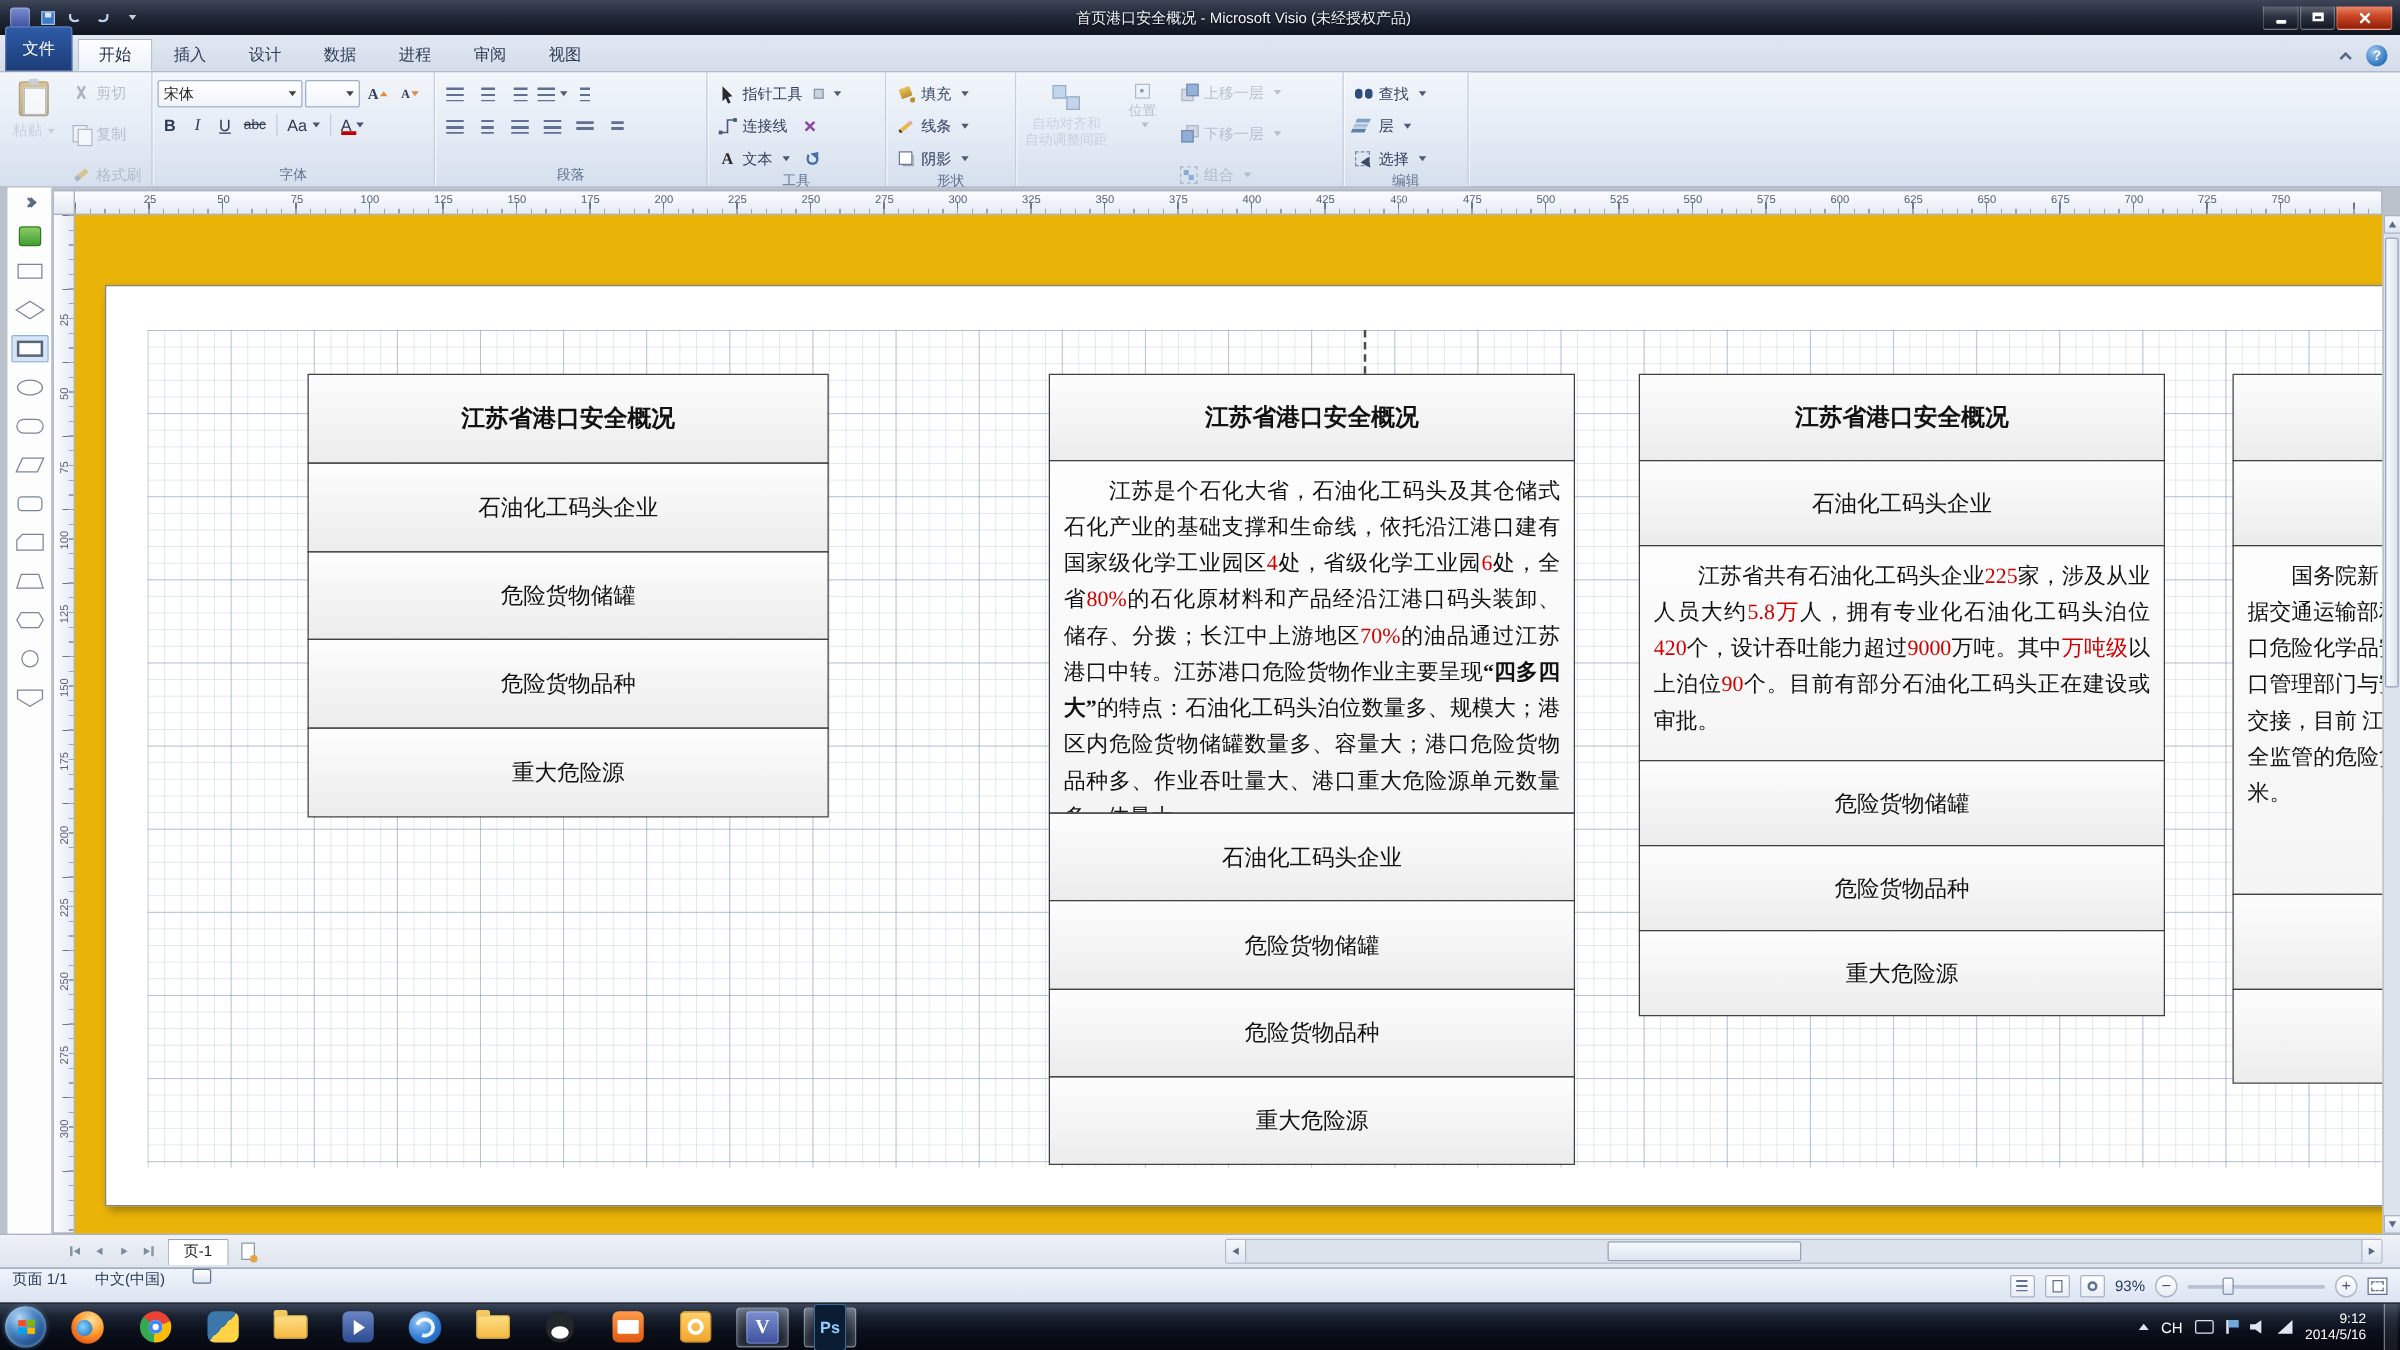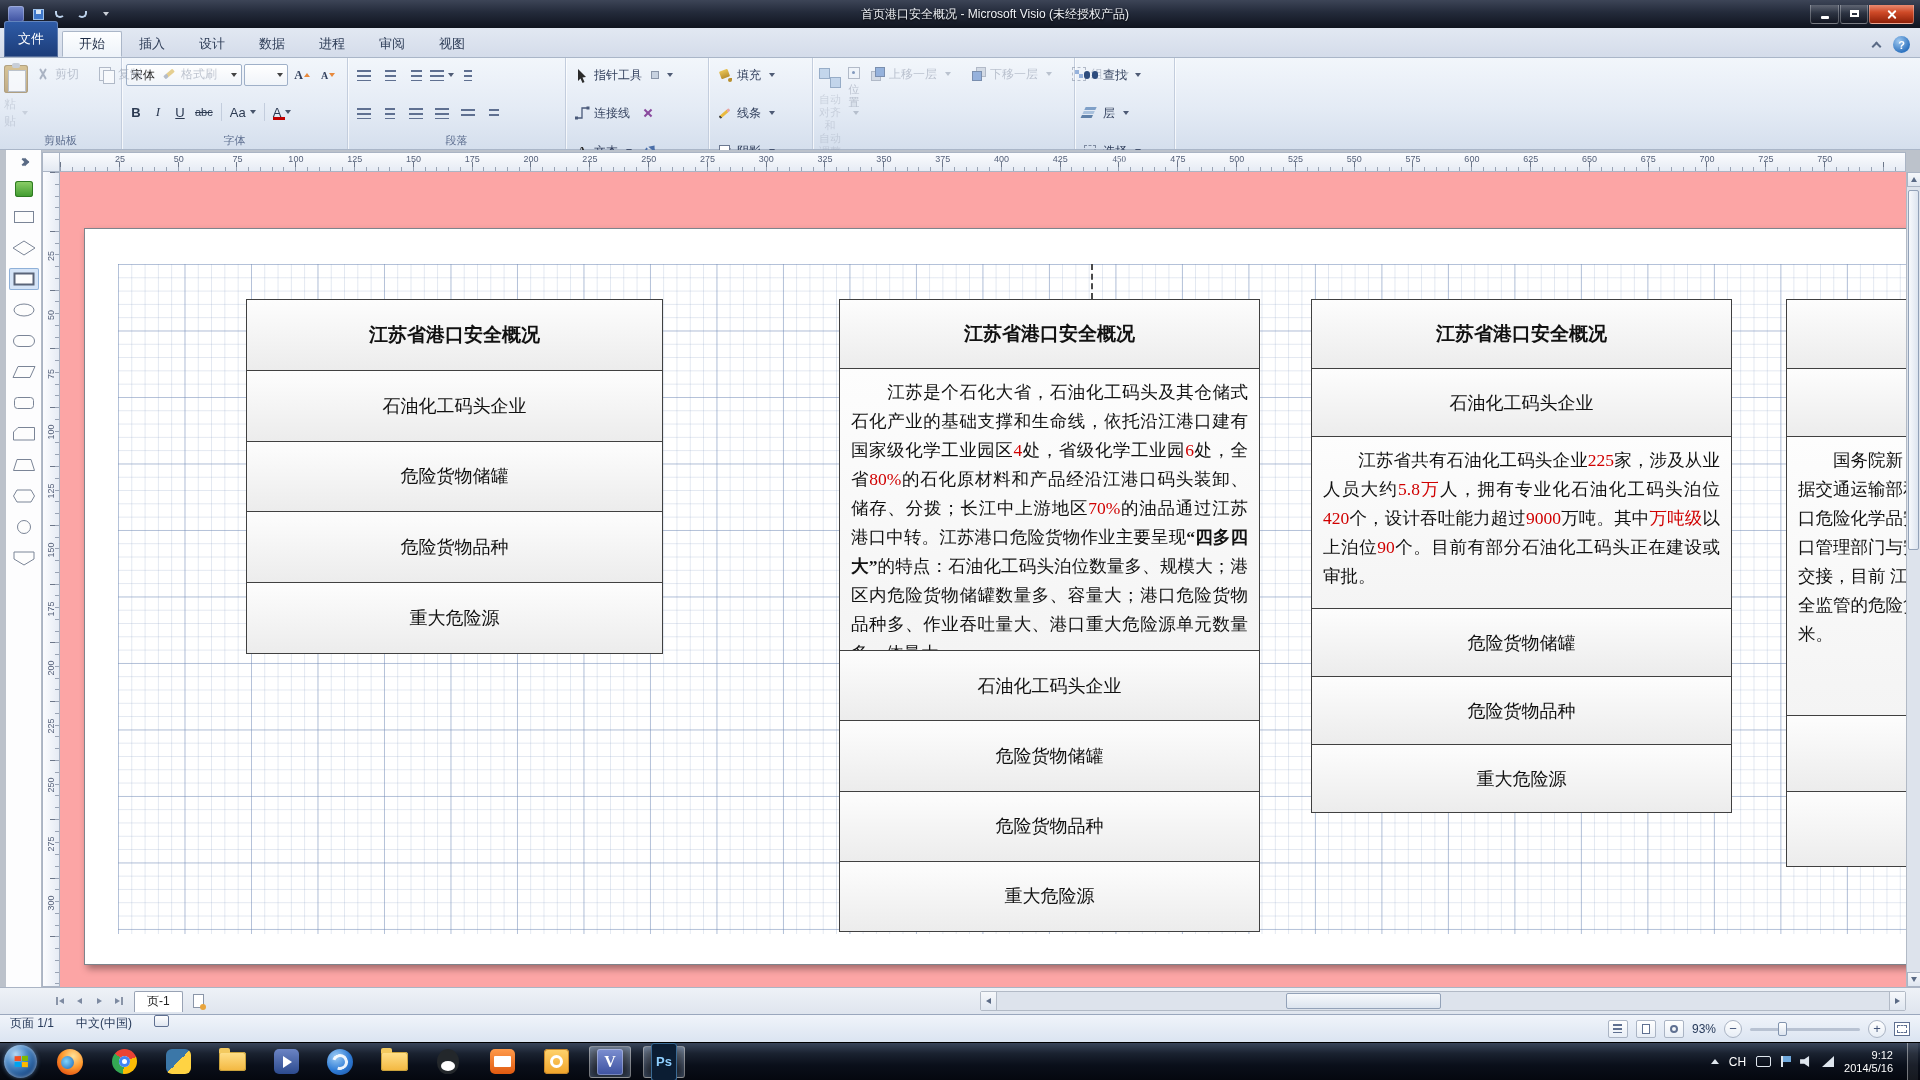--- a/index.html
+++ b/index.html
@@ -35,23 +35,23 @@
 .rtab.selected{background:linear-gradient(#fdfeff,#eef3f9);border-color:#aab6c8;border-bottom-color:#eef3f9;border-radius:2px 2px 0 0;color:#1d2b45}
 .tabrow-right{margin-left:auto;display:flex;align-items:center;gap:8px;padding:0 10px 4px 0}
 .rib-min{width:18px;height:16px;display:flex;align-items:center;justify-content:center}
 .chev-up{width:7px;height:7px;border-left:2px solid #5a6a85;border-top:2px solid #5a6a85;transform:rotate(45deg);margin-top:3px}
 .help-btn{width:17px;height:17px;border-radius:50%;background:radial-gradient(circle at 35% 30%,#9ec8f0,#2f74c0 70%);color:#fff;font-size:11px;font-weight:bold;display:flex;align-items:center;justify-content:center}
 
 
 .rbody{position:absolute;left:0;top:58px;width:1920px;height:92px;background:linear-gradient(#f2f6fb 0%,#e4ebf5 55%,#d5dfed 100%);border-bottom:1px solid #aab6c8;display:flex}
 .rgroup{height:100%;padding:3px 4px 0;display:flex;flex-direction:column;border-right:1px solid #c3cddd;box-shadow:1px 0 0 rgba(255,255,255,.7)}
 .rg-c{flex:1;display:flex;gap:3px}
-.rg-c.col{flex-direction:column;justify-content:flex-start;gap:16px;padding-top:3px}
+.rg-c.col{flex-direction:column;justify-content:flex-start;gap:4px;padding-top:3px}
 .rg-l{height:16px;font-size:11px;color:#5f7091;text-align:center;line-height:15px}
-.smallcol{display:flex;flex-direction:row;justify-content:center;gap:11px;padding-top:2px}
+.smallcol{display:flex;flex-direction:column;justify-content:center;gap:11px;padding-top:2px}
 .sbtn{height:22px;display:flex;align-items:center;gap:4px;font-size:12px;color:#33causes415e;color:#33415e;padding:0 4px;border-radius:2px;white-space:nowrap}
 .sq{width:24px;height:22px;display:flex;align-items:center;justify-content:center;border-radius:2px;color:#33415e;font-size:12px}
 .row{display:flex;align-items:center;gap:2px}
 .dis{color:#98a1b2!important}
 .dis .ic,.dis svg,.dis span{opacity:.6}
 .bigbtn{width:46px;display:flex;flex-direction:column;align-items:center;justify-content:flex-start;gap:3px;padding-top:4px;font-size:12px;border-radius:2px}
 .bb-lbl{display:flex;align-items:center;font-size:12px}
 .bigbtn2{width:72px;display:flex;flex-direction:column;align-items:center;justify-content:flex-start;padding-top:4px;gap:2px;font-size:11px;line-height:13px;text-align:center;border-radius:2px}
 .combo{height:22px;border:1px solid #9fb0c8;background:linear-gradient(#fff,#f0f4f9);display:flex;align-items:center;justify-content:space-between;padding:0 4px;font-size:12px;color:#222;border-radius:2px}
 .ic{width:16px;height:16px;display:inline-flex;align-items:center;justify-content:center;flex:none;position:relative}
@@ -109,21 +109,21 @@
 .sten-green{width:18px;height:16px;border-radius:3px;background:linear-gradient(#8fd06a,#3e9a2e);box-shadow:inset 0 0 0 1px #2e7a22}
 .sten-item{width:30px;height:22px;display:flex;align-items:center;justify-content:center;border-radius:2px}
 .sten-item.sel{background:#d5e4f7;box-shadow:inset 0 0 0 1px #8fb0d8}
 .corner{position:absolute;left:42px;top:2px;width:18px;height:20px;background:linear-gradient(#fafbfd,#e3e9f2);border:1px solid #aab4c4}
 .hruler{position:absolute;left:60px;right:14px;top:2px;height:20px;background:linear-gradient(#fbfcfe,#e6ebf4);border:1px solid #aab4c4;border-left:none;overflow:hidden}
 .hruler .ticks{position:absolute;inset:0;background-image:repeating-linear-gradient(to right,#99a3b4 0 1px,transparent 1px 11.76px),repeating-linear-gradient(to right,#6c7689 0 1px,transparent 1px 58.8px);background-size:100% 4px,100% 9px;background-position:left bottom,left bottom;background-repeat:no-repeat}
 .vruler{position:absolute;left:42px;top:22px;width:18px;bottom:27px;background:linear-gradient(90deg,#fbfcfe,#e6ebf4);border:1px solid #aab4c4;border-top:none;overflow:hidden}
 .vruler .ticks{position:absolute;inset:0;background-image:repeating-linear-gradient(to bottom,#99a3b4 0 1px,transparent 1px 11.76px),repeating-linear-gradient(to bottom,#6c7689 0 1px,transparent 1px 58.8px);background-size:4px 100%,9px 100%;background-position:right top,right top;background-repeat:no-repeat}
 .ruler-num{position:absolute;font-size:9px;color:#55617a;top:1px;transform:translateX(-60%)}
 .vruler .ruler-num{left:-2px;top:auto;width:20px;text-align:center;transform:rotate(-90deg)}
-.viewport{position:absolute;left:60px;right:14px;top:22px;bottom:27px;background:#fca5a5;overflow:hidden}
+.viewport{position:absolute;left:60px;right:14px;top:22px;bottom:27px;background:#eab308;overflow:hidden}
 .page{position:absolute;left:24px;top:56px;width:2000px;height:737px;background:#fff;border:1px solid #7e848c;box-shadow:3px 4px 7px rgba(0,0,0,.35)}
 .grid{position:absolute;left:33px;top:35px;right:0;height:670px;background-image:
  linear-gradient(to right,rgba(110,135,180,.40) 1px,transparent 1px),
  linear-gradient(to bottom,rgba(110,135,180,.40) 1px,transparent 1px),
  linear-gradient(to right,rgba(125,150,190,.22) 1px,transparent 1px),
  linear-gradient(to bottom,rgba(125,150,190,.22) 1px,transparent 1px);
  background-size:66.5px 66.5px,66.5px 66.5px,13.3px 13.3px,13.3px 13.3px}
 .dashline{position:absolute;left:1006px;top:35px;height:35px;border-left:2px dashed #4a4a4a}
 
 

